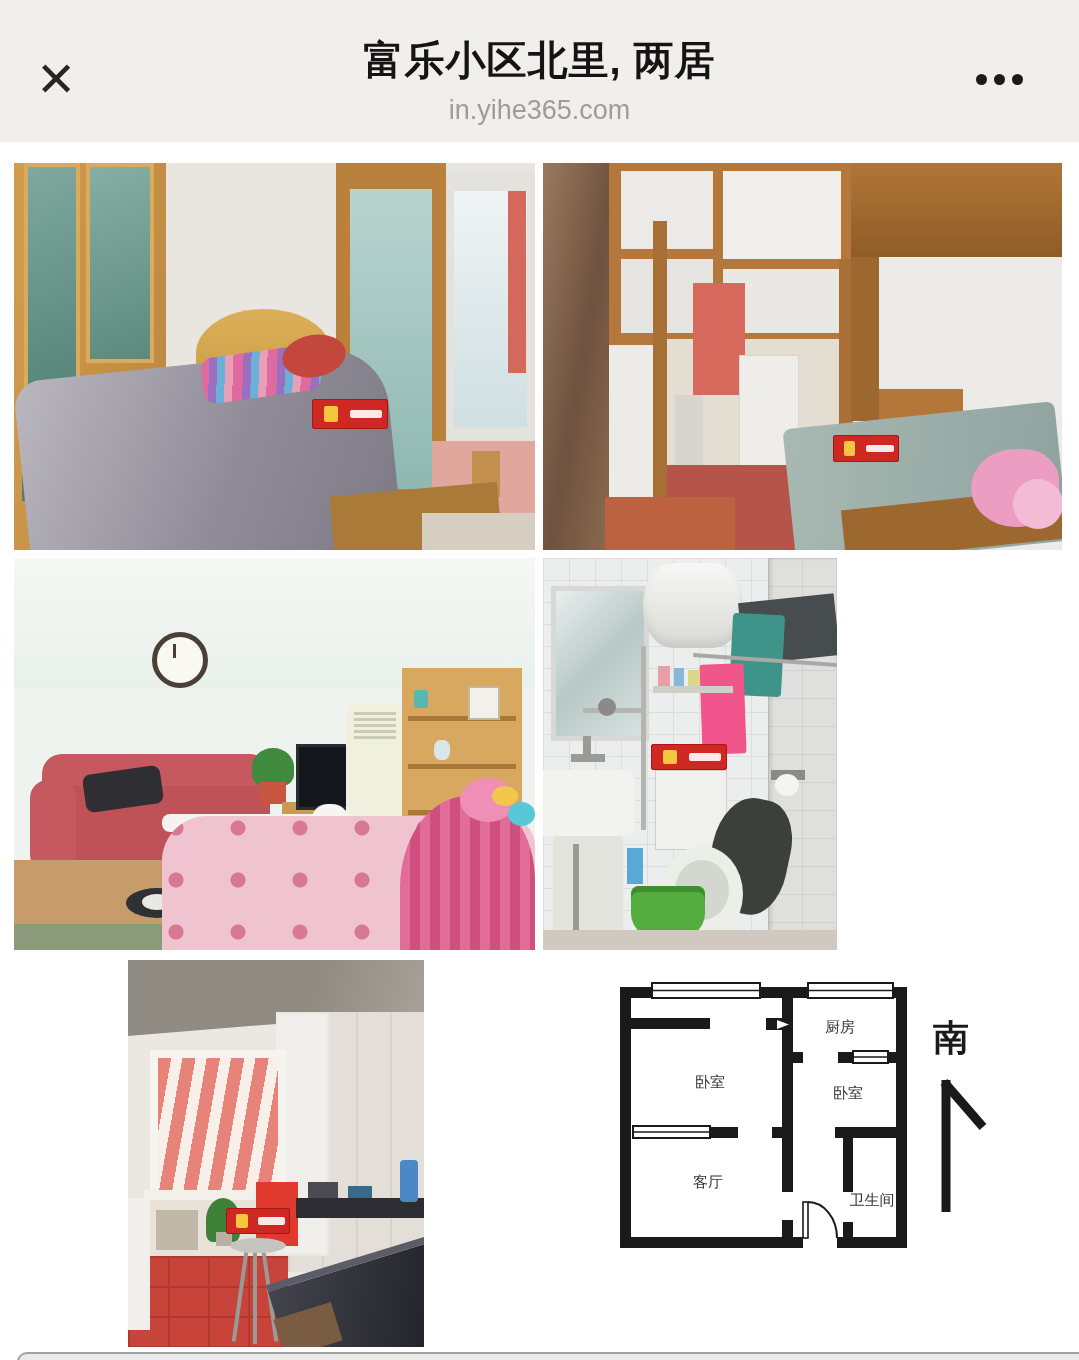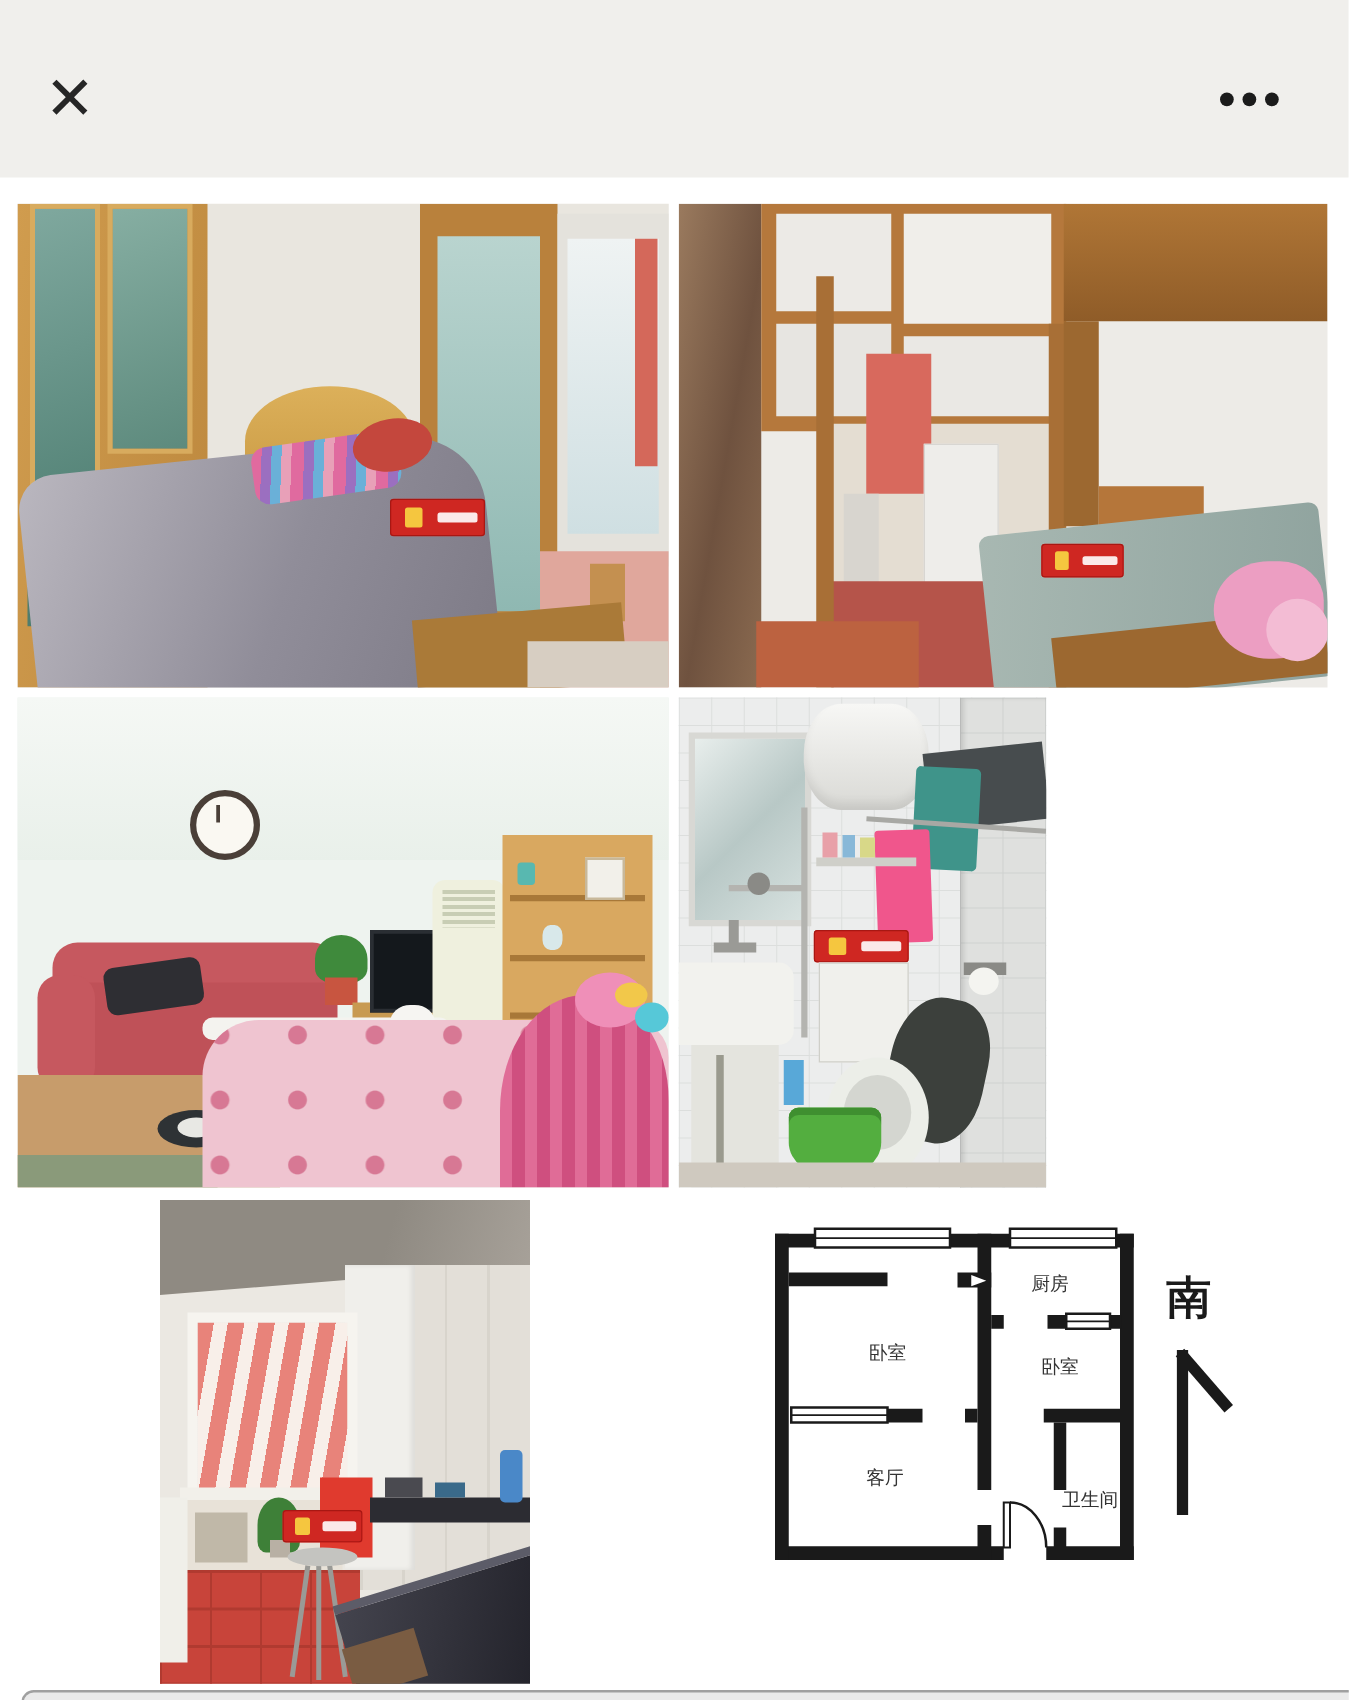--- a/index.html
+++ b/index.html
@@ -17,20 +17,22 @@
   #close-btn{left:28px;top:52px;width:56px;height:56px;display:flex;align-items:center;justify-content:center;
              font-size:48px;color:#262626;line-height:56px;cursor:pointer;}
   #more-btn{left:976px;top:74px;display:flex;gap:7px;cursor:pointer;}
   svg text{font-family:"Liberation Sans", sans-serif;}
 </style>
 </head>
 <body>
 
 <div class="a" style="left:0;top:0;width:1079px;height:142px;background:#f0efec;">
   <div class="a" id="close-btn">✕</div>
+  <div class="a" id="hdr-title">富乐小区北里, 两居</div>
+  <div class="a" id="hdr-url">in.yihe365.com</div>
   <div class="a" id="more-btn">
     <span class="dot"></span>
     <span class="dot"></span>
     <span class="dot"></span>
   </div>
 </div>
 
 <div class="photo" style="left:14px;top:163px;width:521px;height:387px;" aria-hidden="false" aria-label="Bedroom with double bed, wooden arched headboard, glass partition and balcony door">
   <div class="a" style="left:0;top:0;width:152px;height:387px;background:linear-gradient(100deg,#d09c4e,#bd883e);"></div>
   <div class="a" style="left:10px;top:0;width:48px;height:228px;background:linear-gradient(160deg,#7fa89e,#558478);border:4px solid #d8ab5e;"></div>

